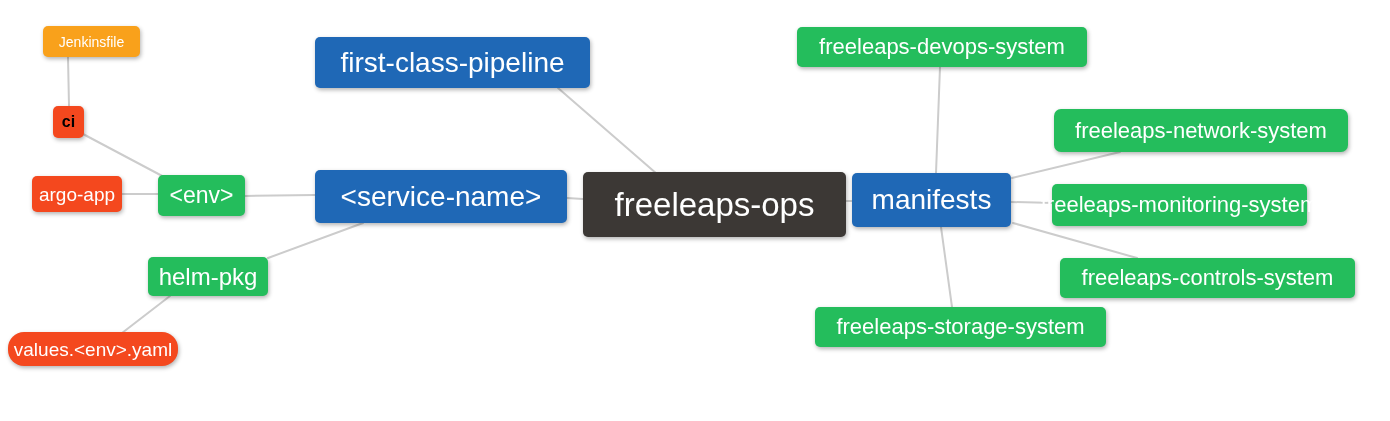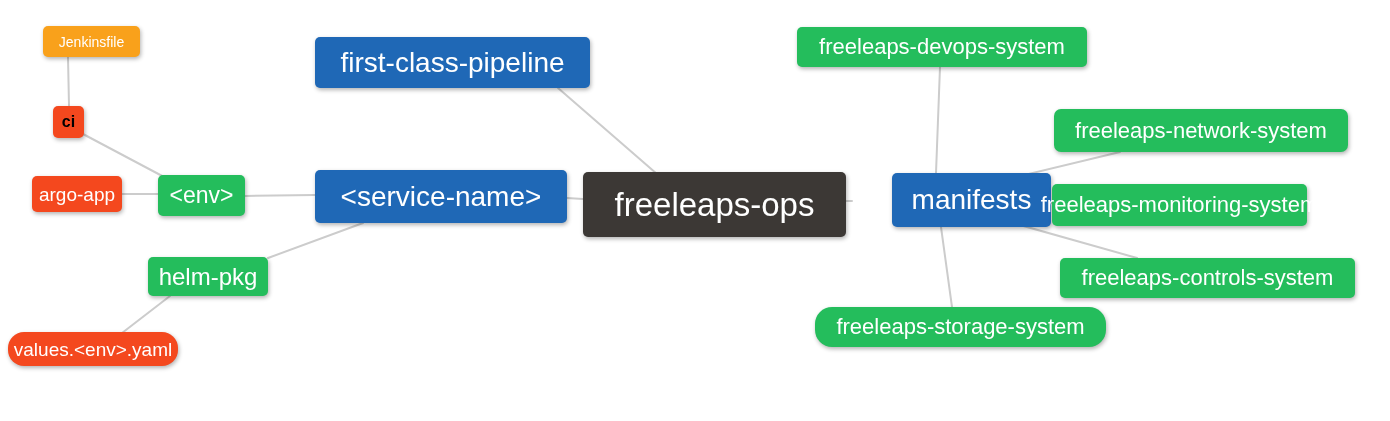--- a/index.html
+++ b/index.html
@@ -44,21 +44,21 @@
 
   #n-jenkinsfile          { left: 19px;   top: 26px;  width: 97px;  height: 31px; font-size: 14px; margin-left: 24px; }
   #n-ci                   { left: 53px;   top: 106px; width: 31px;  height: 32px; font-size: 16px; font-weight: 700; }
   #n-argo-app             { left: 32px;   top: 176px; width: 90px;  height: 36px; font-size: 19px; }
   #n-env                  { left: 158px;  top: 175px; width: 87px;  height: 41px; font-size: 23px; }
   #n-helm-pkg             { left: 148px;  top: 257px; width: 120px; height: 39px; font-size: 24px; }
   #n-values-env-yaml      { left: 8px;    top: 332px; width: 170px; height: 34px; font-size: 19px; border-radius: 16px; }
   #n-first-class-pipeline { left: 315px;  top: 37px;  width: 275px; height: 51px; font-size: 28px; }
   #n-service-name         { left: 315px;  top: 170px; width: 252px; height: 53px; font-size: 28px; }
   #n-freeleaps-ops        { left: 583px;  top: 172px; width: 263px; height: 65px; font-size: 33px; }
-  #n-manifests            { left: 892px;  top: 173px; width: 159px; height: 54px; font-size: 28px; }
+  #n-manifests            { left: 852px;  top: 173px; width: 159px; height: 54px; font-size: 28px; }
   #n-devops-system        { left: 797px;  top: 27px;  width: 290px; height: 40px; font-size: 22px; }
   #n-network-system       { left: 1054px; top: 109px; width: 294px; height: 43px; font-size: 22px; }
   #n-monitoring-system    { left: 1052px; top: 184px; width: 255px; height: 42px; font-size: 22px; }
   #n-controls-system      { left: 1060px; top: 258px; width: 295px; height: 40px; font-size: 22px; }
   #n-storage-system       { left: 815px;  top: 307px; width: 291px; height: 40px; font-size: 22px; }
 </style>
 </head>
 <body>
 
 <div id="canvas" style="background: rgb(255, 255, 255);">
@@ -129,17 +129,17 @@
   </div>
 
   <div class="node" id="n-monitoring-system" style="background: rgb(36, 189, 92); color: rgb(255, 255, 255);">
     <span class="node-label">freeleaps-monitoring-system</span>
   </div>
 
   <div class="node" id="n-controls-system" style="background: rgb(36, 189, 92); color: rgb(255, 255, 255); text-align: right;">
     <span class="node-label">freeleaps-controls-system</span>
   </div>
 
-  <div class="node" id="n-storage-system" style="background: rgb(36, 189, 92); color: rgb(255, 255, 255); border-radius: 17px;">
+  <div class="node" id="n-storage-system" style="background: rgb(36, 189, 92); color: rgb(255, 255, 255);">
     <span class="node-label">freeleaps-storage-system</span>
   </div>
 
 </div>
 
 </body></html>

